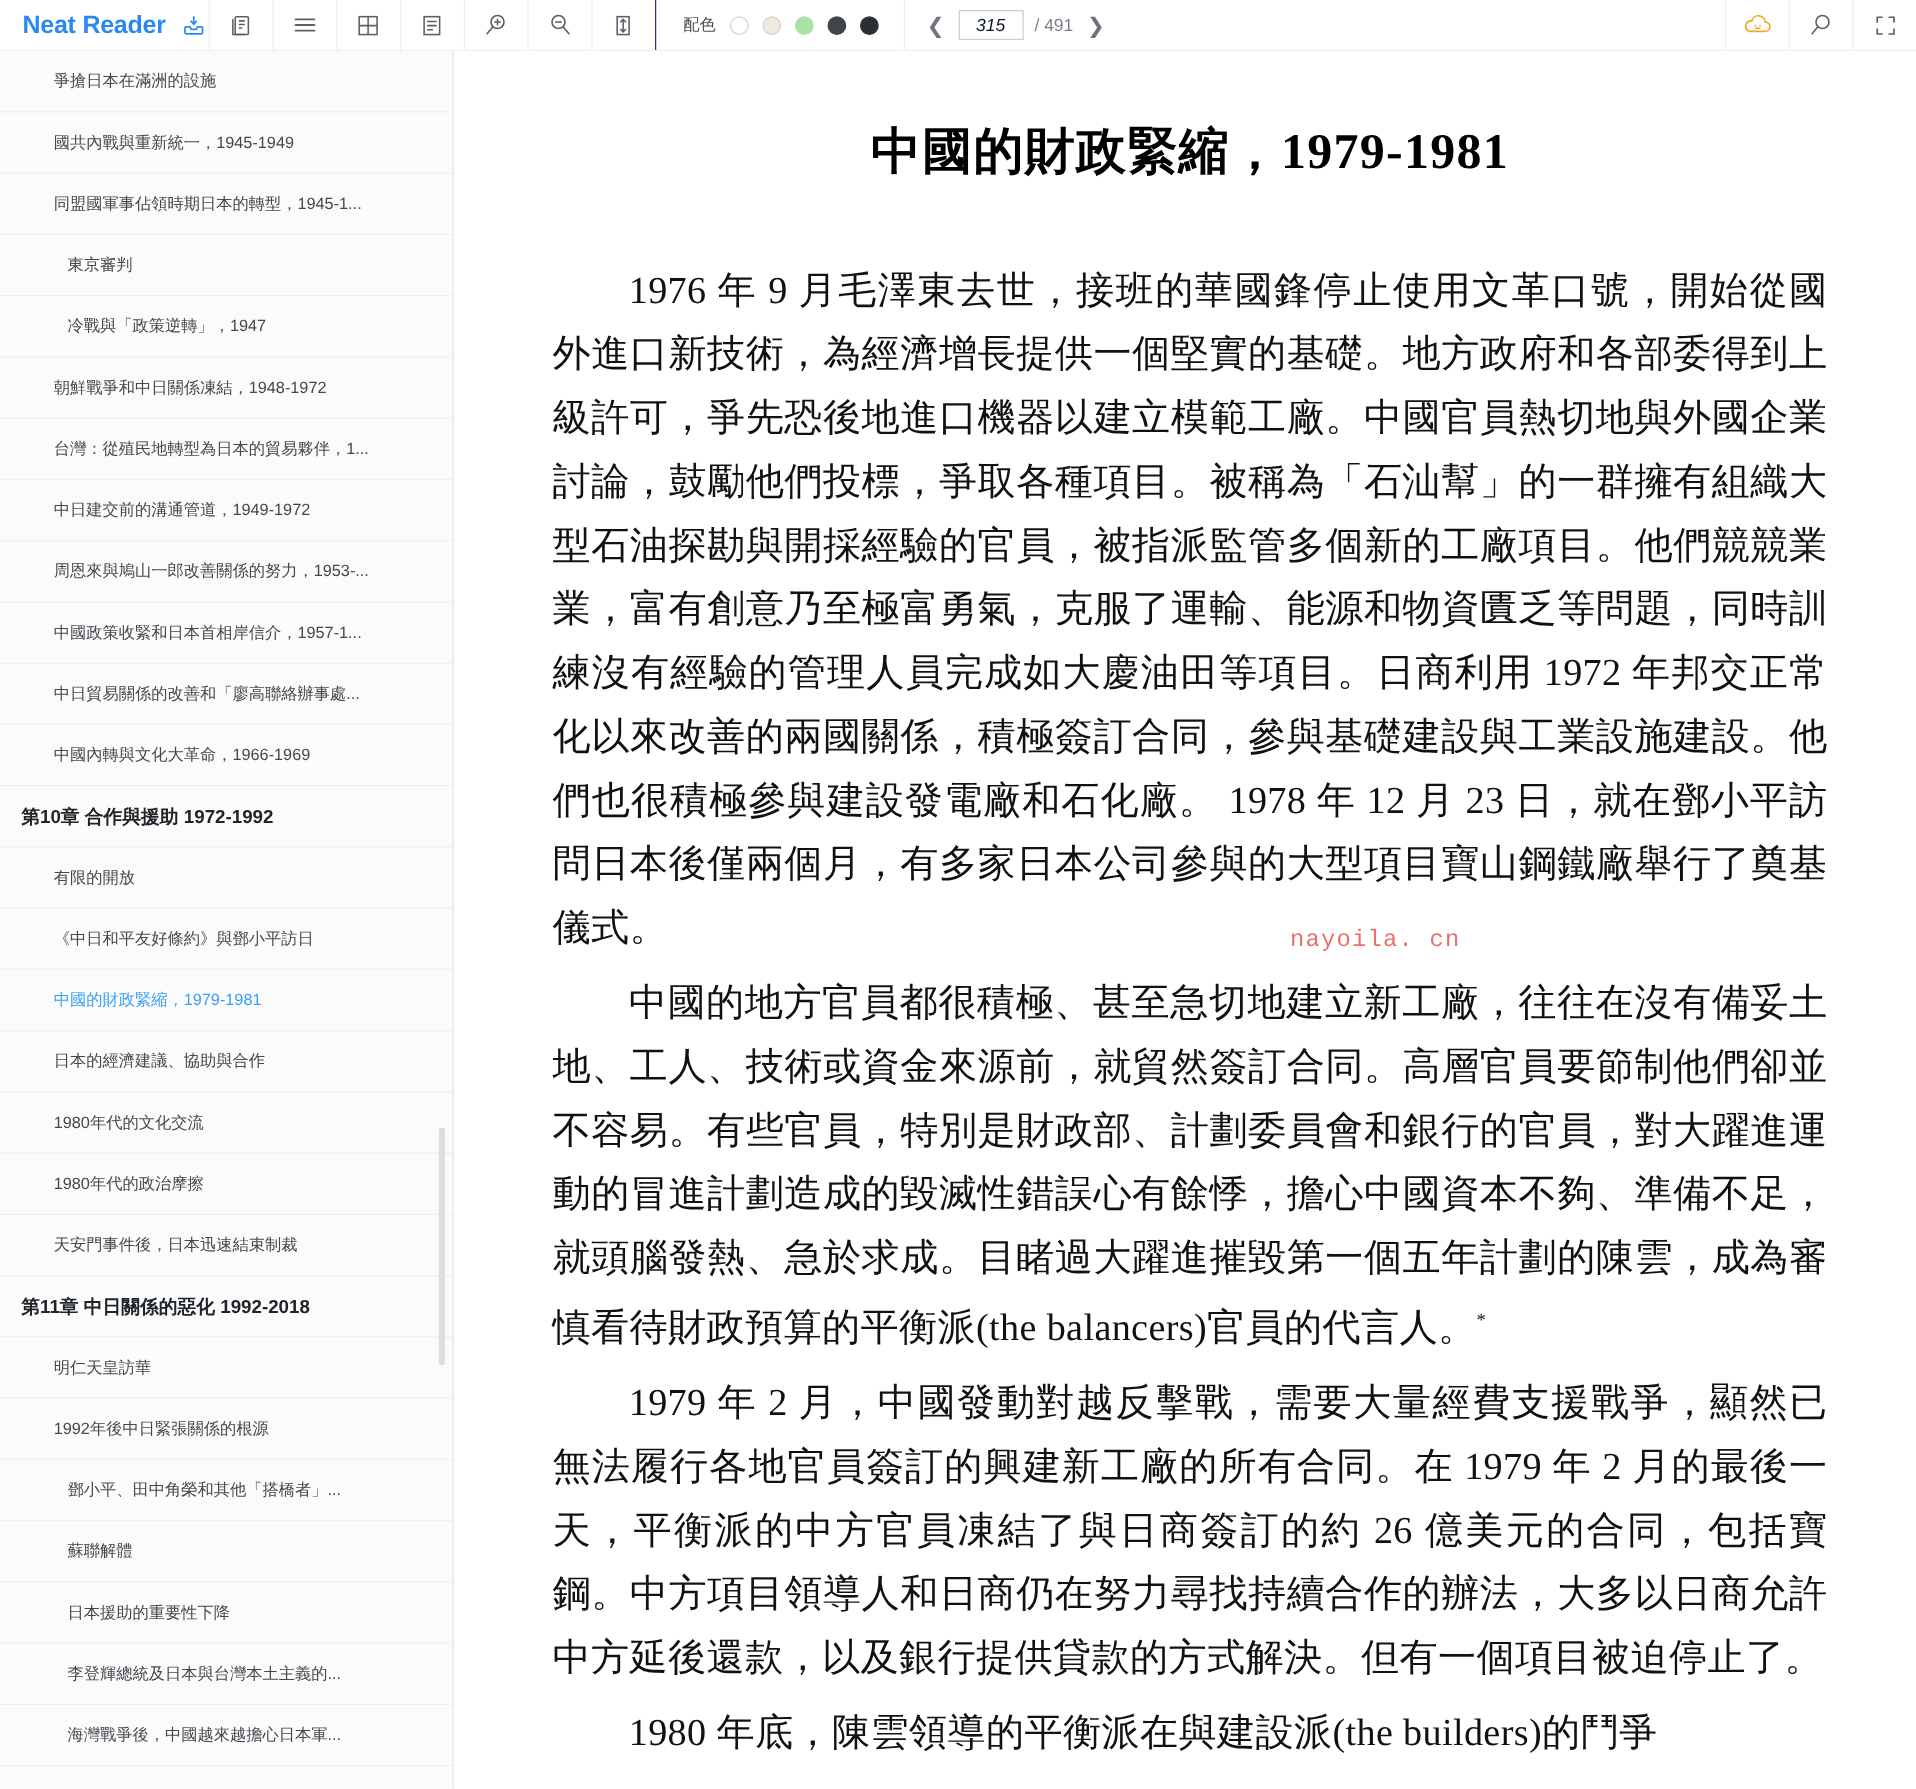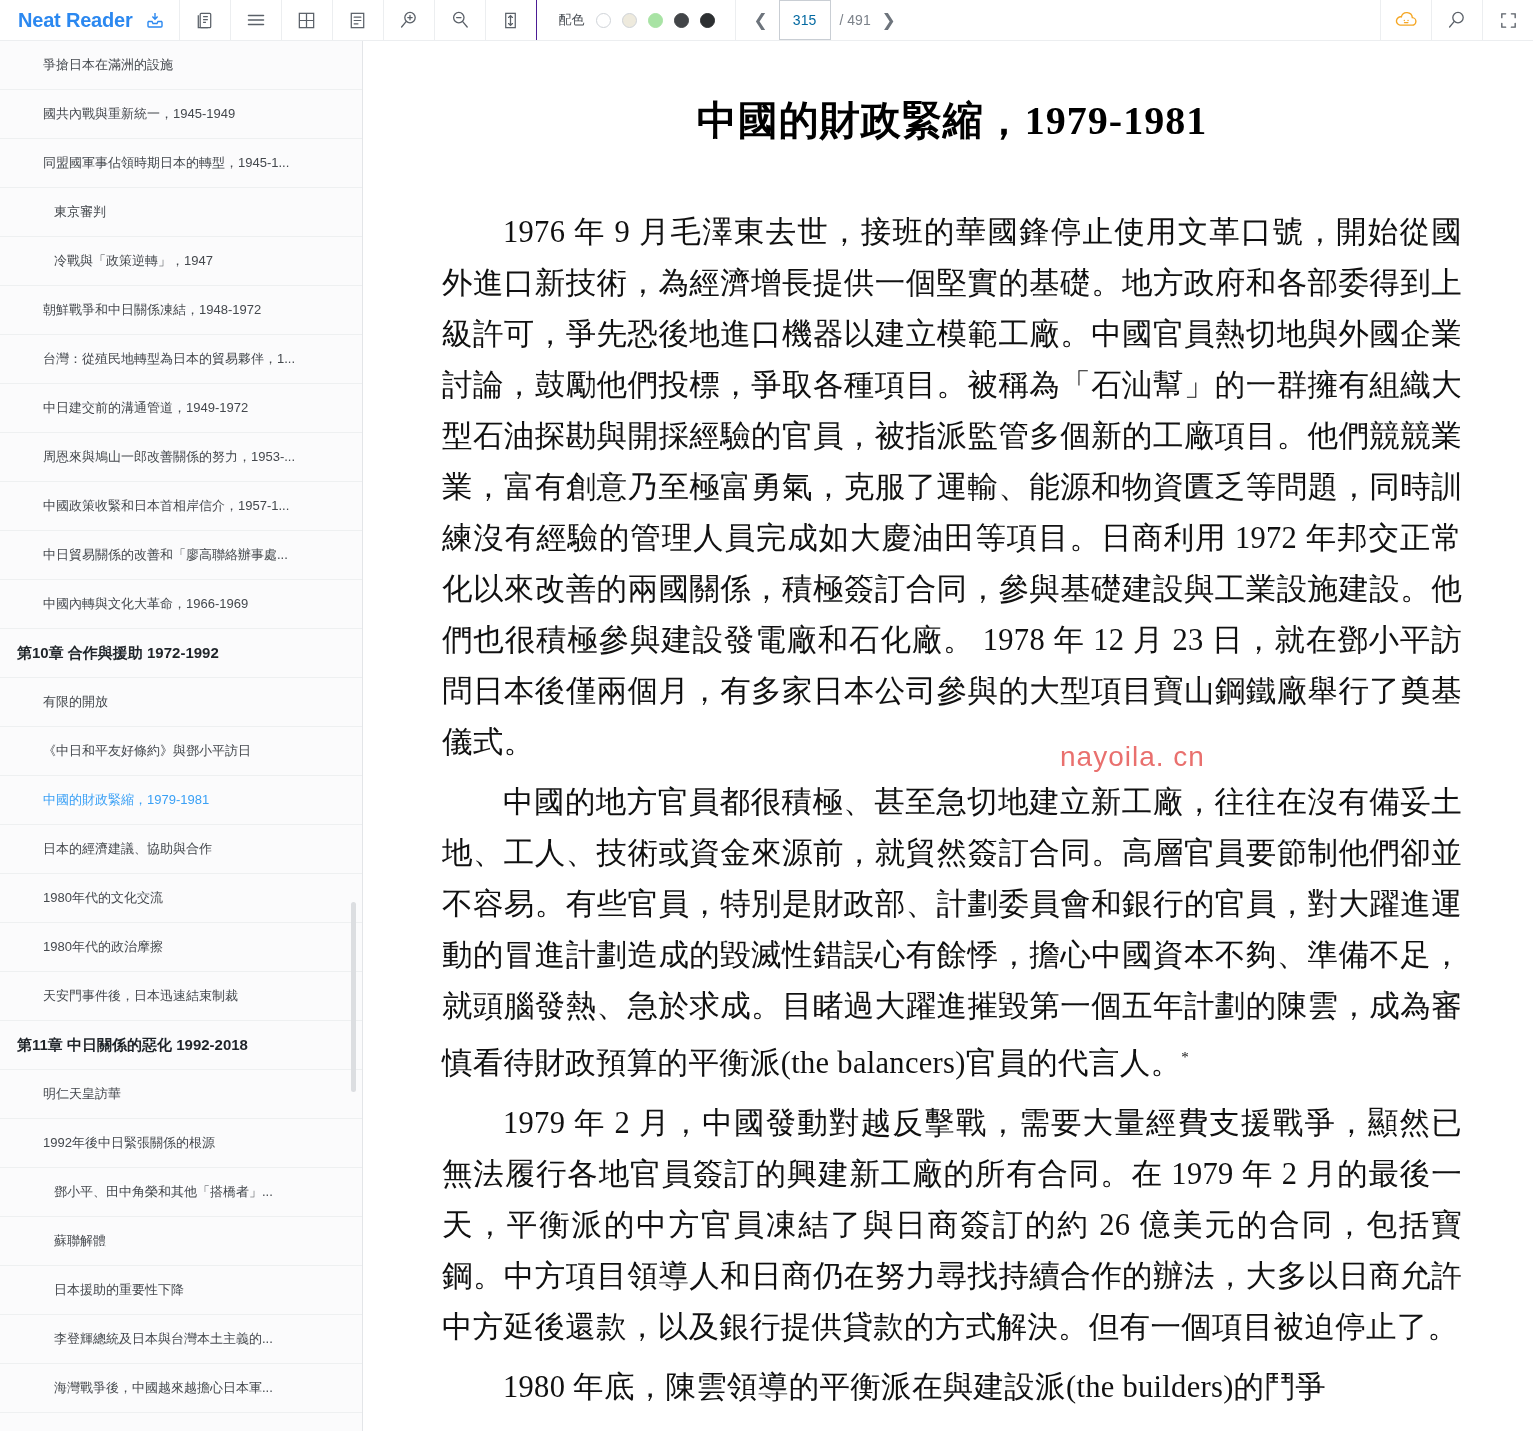--- a/index.html
+++ b/index.html
@@ -12,21 +12,21 @@
   
   #toolbar{
     position:absolute;left:0;top:0;width:1533px;height:40px;
     background:#ffffff;
     border-bottom:1px solid #eceef0;
     display:flex;align-items:center;
   }
   .tb-left{display:flex;align-items:center;height:40px;}
   .brand{
     display:flex;align-items:center;gap:12px;
-    padding:0 14px 0 18px;height:40px;
+    padding:0 2px 0 18px;height:40px;
   }
   .brand-text{
     color:#2b88f0;font-weight:bold;font-size:20px;letter-spacing:-0.2px;
     white-space:nowrap;
   }
   .brand-icon{display:flex;align-items:center;}
   .tb-btn{
     width:50px;height:40px;
     display:flex;align-items:center;justify-content:center;
     border-left:1px solid #eceef0;
@@ -45,23 +45,23 @@
   .pager{
     display:flex;align-items:center;gap:9px;
     padding:0 16px;height:40px;
     border-left:1px solid #eceef0;
   }
   .chev{
     color:#6d747c;font-size:17px;width:18px;text-align:center;
     line-height:1;
   }
   .page-box{
-    width:52px;height:40px;border:1px solid #c9ced4;
+    width:52px;height:24px;border:1px solid #c9ced4;
     display:flex;align-items:center;justify-content:center;
-    font-size:14px;color:#0369a1;box-sizing:border-box;background:#fff;
+    font-size:14px;color:#0f172a;box-sizing:border-box;background:#fff;font-style:italic;
   }
   .page-total{font-size:14px;color:#7b8189;white-space:nowrap;text-align:center;}
   .tb-right{margin-left:auto;display:flex;align-items:center;height:40px;}
   .tb-right .tb-btn{border-left:1px solid #eceef0;}
   
   #sidebar{
     position:absolute;left:0;top:41px;width:363px;height:1390px;
     background:#fbfbfc;
     border-right:1px solid #e3e5e8;
     box-sizing:border-box;
@@ -114,23 +114,23 @@
     color:#111;
     margin:0;
     text-align:justify;
     text-indent:2em;
     letter-spacing:0.3px;
   }
   p.first{margin-top:59px;}
   p.gap{margin-top:9px;}
   .fnmark{font-size:15px;vertical-align:super;}
   #watermark{
-    position:absolute;left:696px;top:700px;
-    color:#e9706e;font-size:28px;
-    font-family:Liberation Sans, sans-serif;
+    position:absolute;left:668px;top:700px;
+    color:#e9706e;font-size:19px;
+    font-family:Liberation Mono, monospace;
     letter-spacing:1px;
     pointer-events:none;
   }
 </style>
 </head>
 <body>
 
 <div id="toolbar">
   <div class="tb-left">
 

